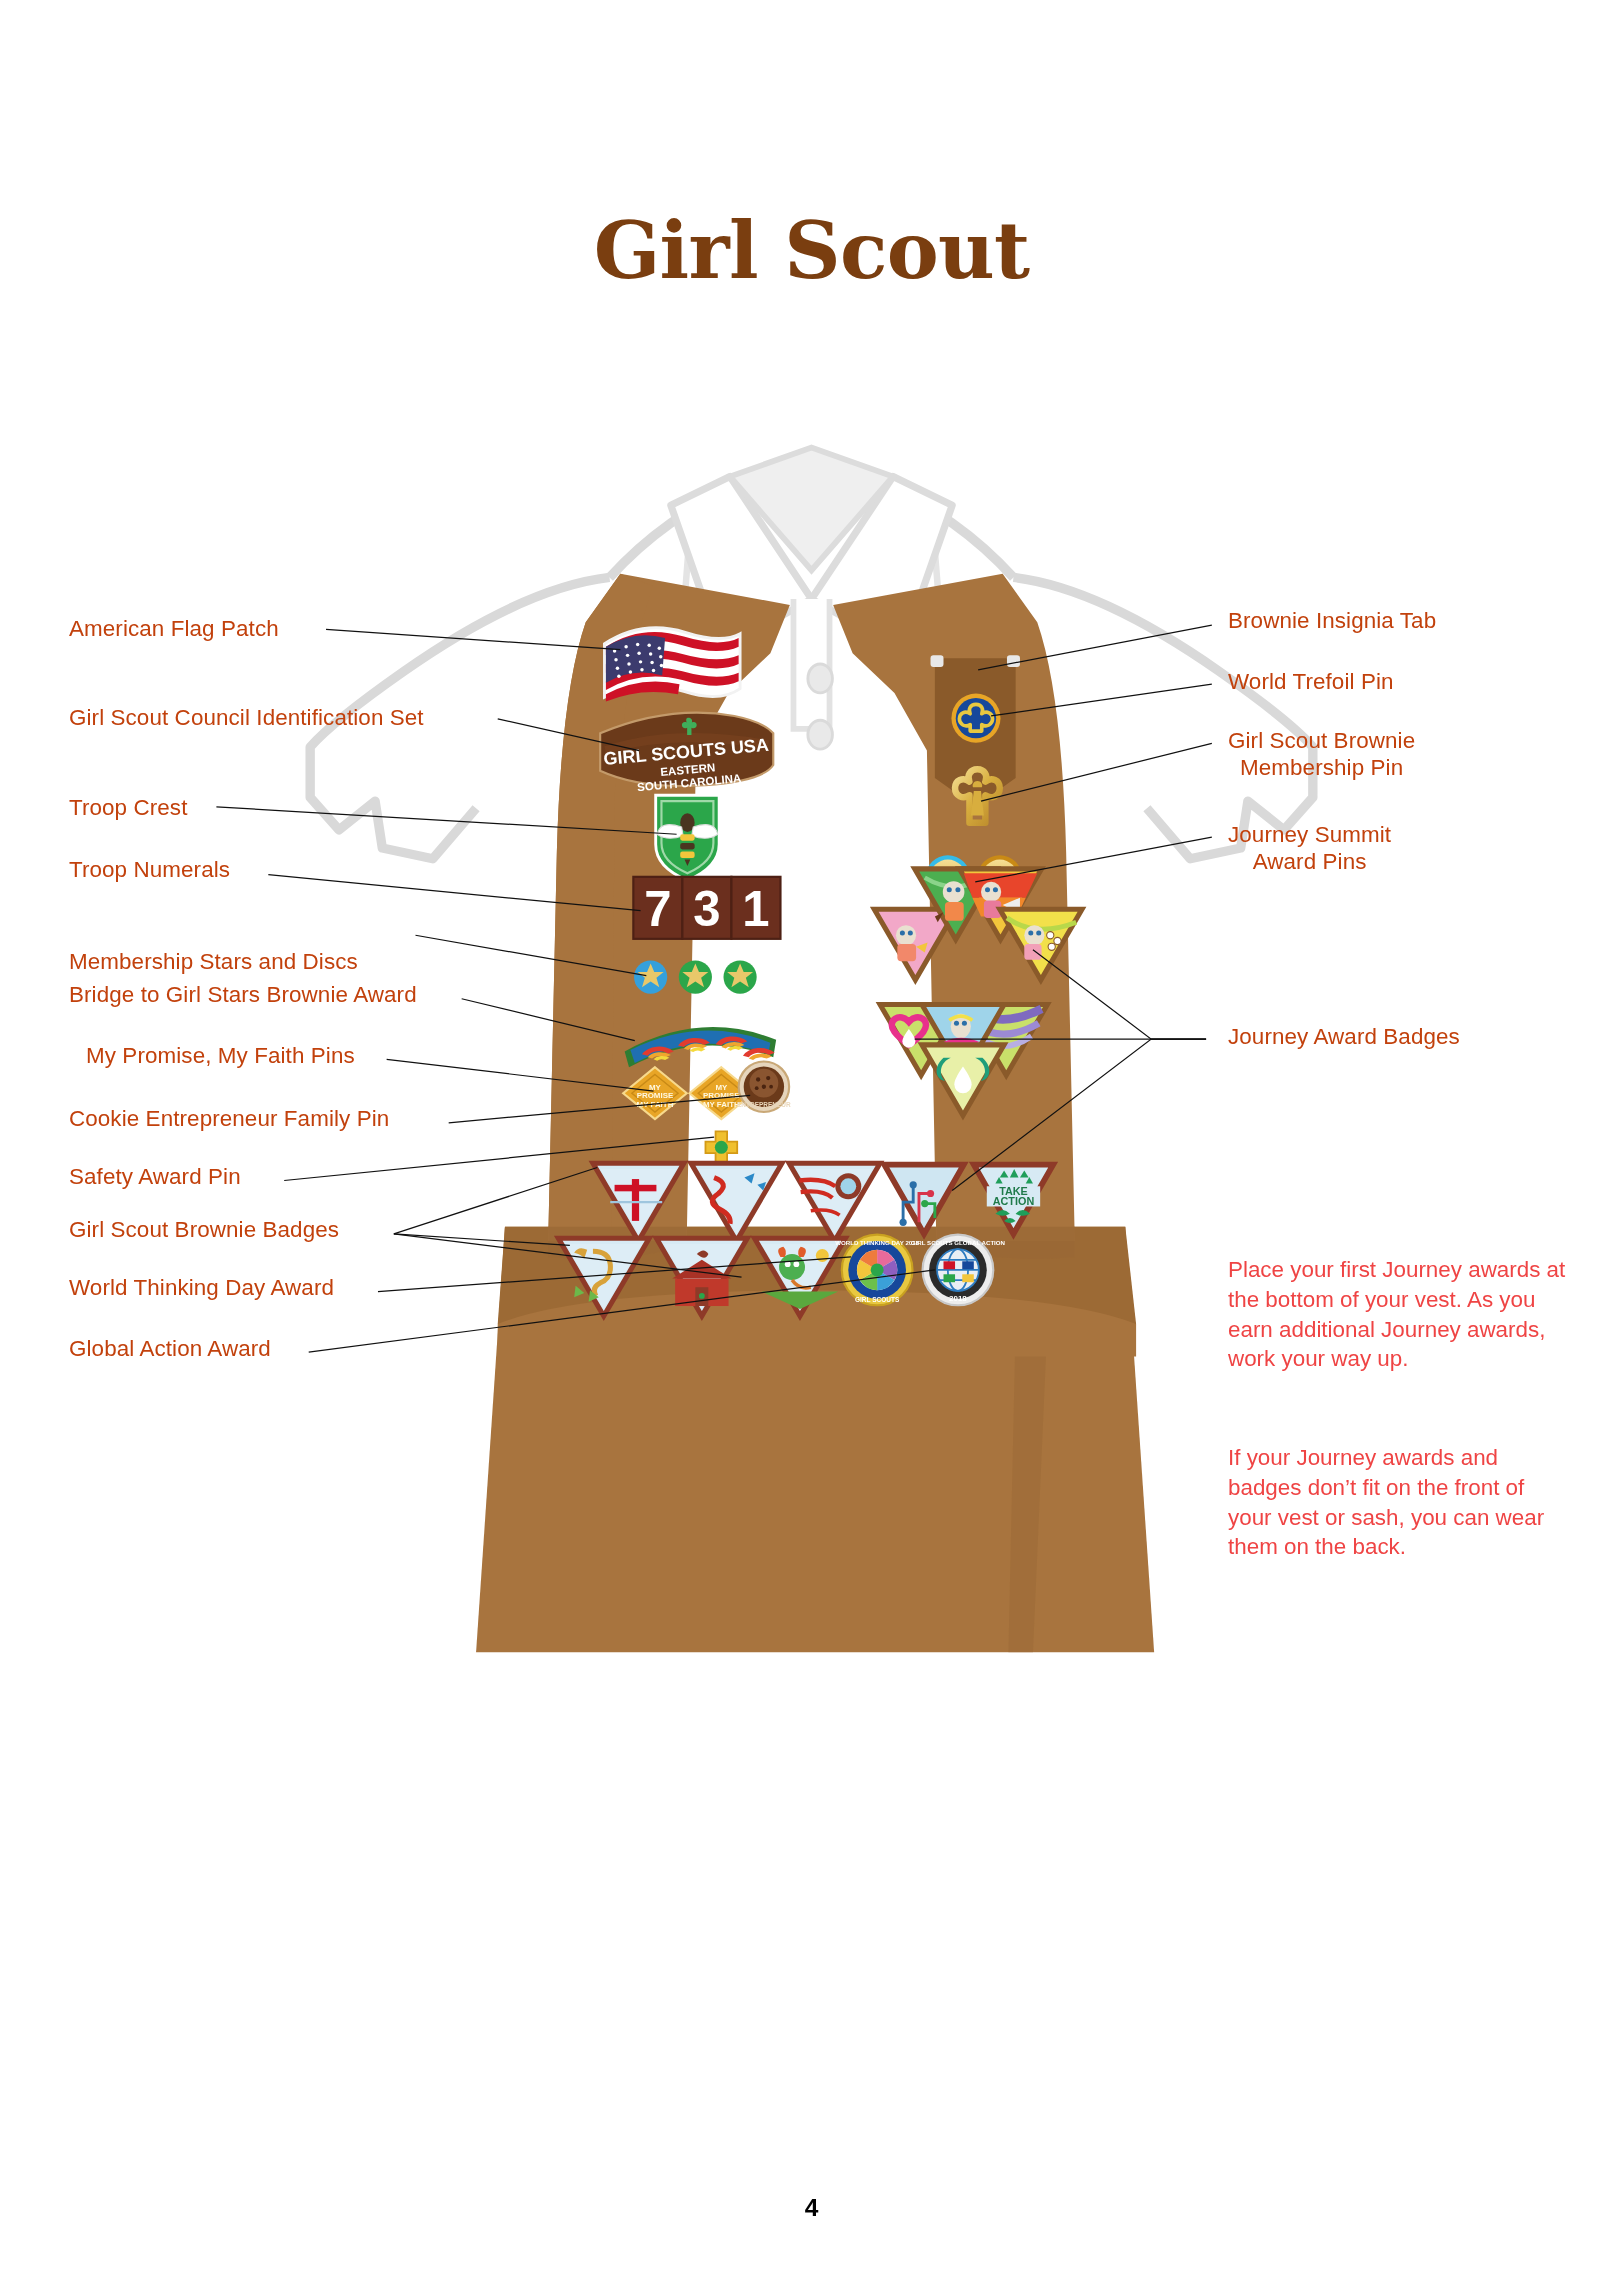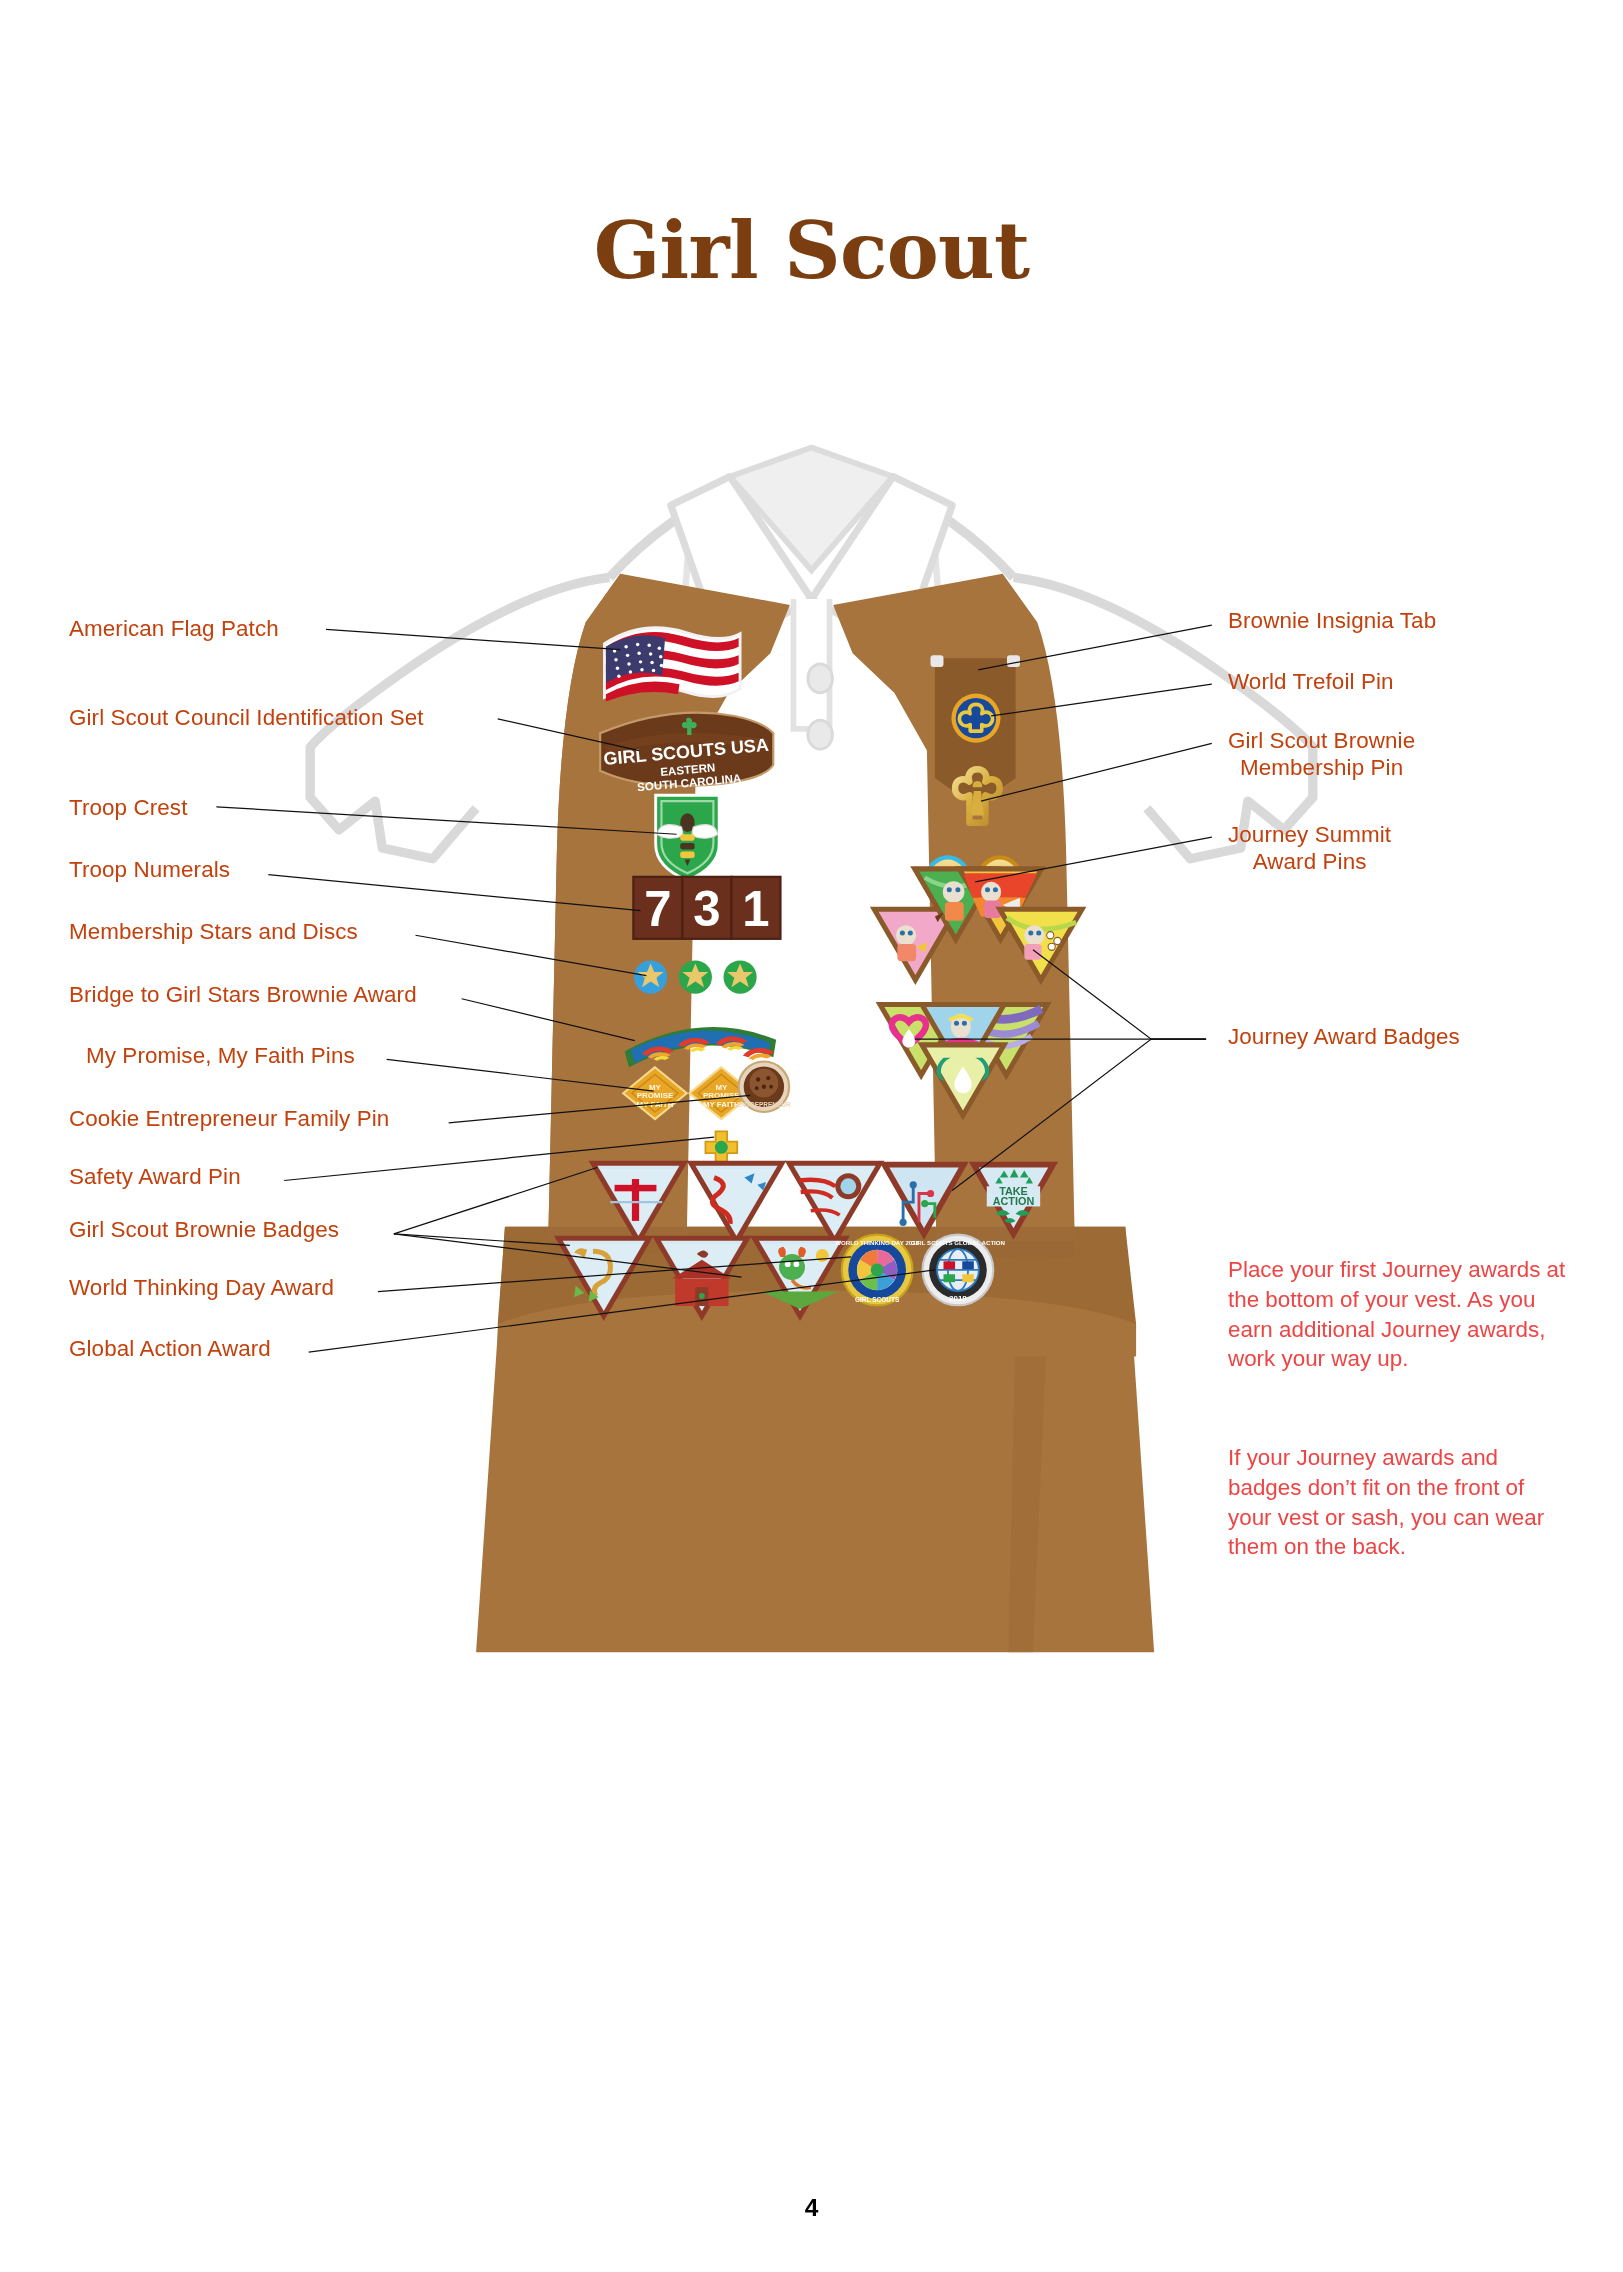--- a/index.html
+++ b/index.html
@@ -506,21 +506,21 @@
       <path class="lead" d="M1672,1440 L1596,1440 L1432,1316"></path>
       <path class="lead" d="M1672,1440 L1596,1440 L1268,1440"></path>
       <path class="lead" d="M1672,1440 L1596,1440 L1320,1650"></path>
     </g>
   </svg>
 
   <div class="lbl l" style="left:69px;top:615px">American Flag Patch</div>
   <div class="lbl l" style="left:69px;top:704px">Girl Scout Council Identification Set</div>
   <div class="lbl l" style="left:69px;top:794px">Troop Crest</div>
   <div class="lbl l" style="left:69px;top:856px">Troop Numerals</div>
-  <div class="lbl l" style="left:69px;top:918px">Membership Stars and Discs</div>
+  <div class="lbl l" style="left:69px;top:948px">Membership Stars and Discs</div>
   <div class="lbl l" style="left:69px;top:981px">Bridge to Girl Stars Brownie Award</div>
   <div class="lbl l" style="left:86px;top:1042px">My Promise, My Faith Pins</div>
   <div class="lbl l" style="left:69px;top:1105px">Cookie Entrepreneur Family Pin</div>
   <div class="lbl l" style="left:69px;top:1163px">Safety Award Pin</div>
   <div class="lbl l" style="left:69px;top:1216px">Girl Scout Brownie Badges</div>
   <div class="lbl l" style="left:69px;top:1274px">World Thinking Day Award</div>
   <div class="lbl l" style="left:69px;top:1335px">Global Action Award</div>
 
   <div class="lbl r" style="left:1228px;top:607px">Brownie Insignia Tab</div>
   <div class="lbl r" style="left:1228px;top:668px">World Trefoil Pin</div>

